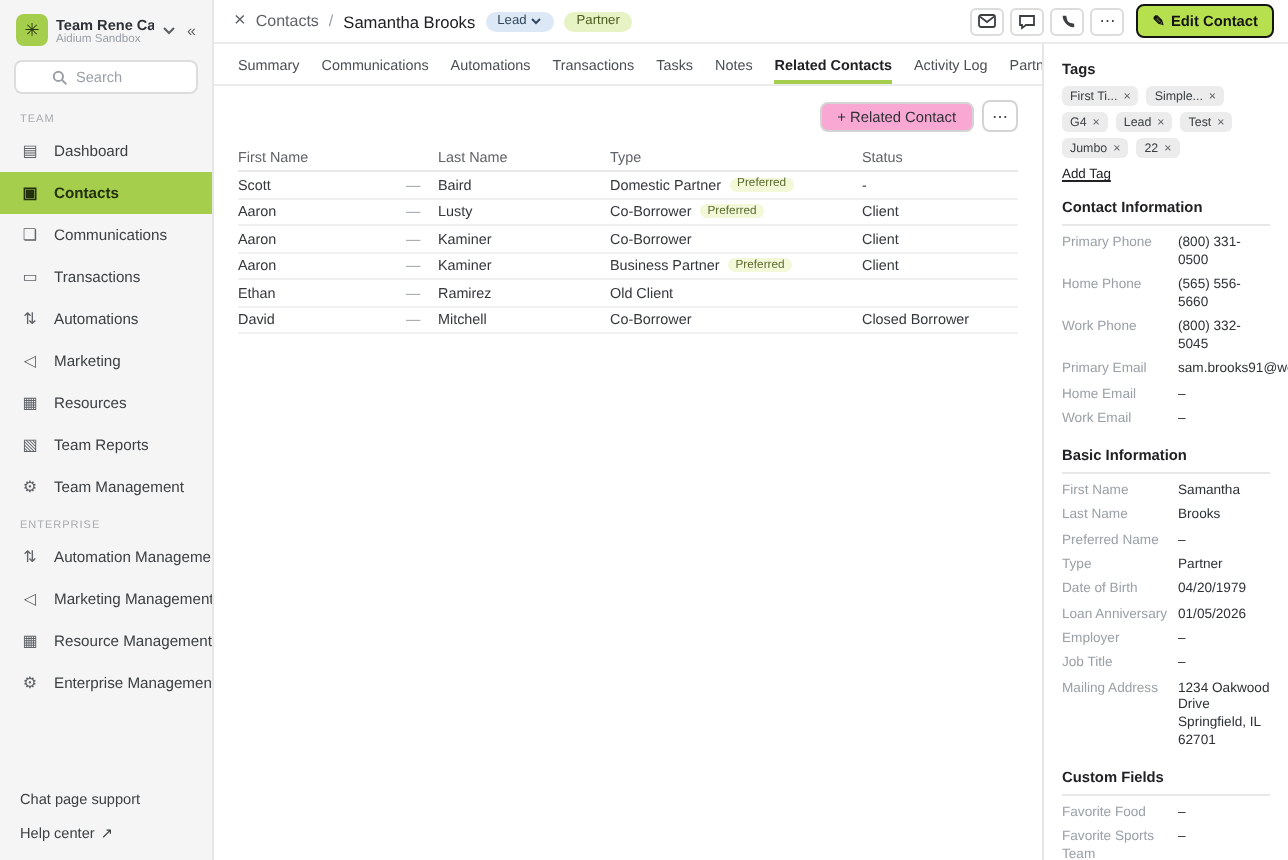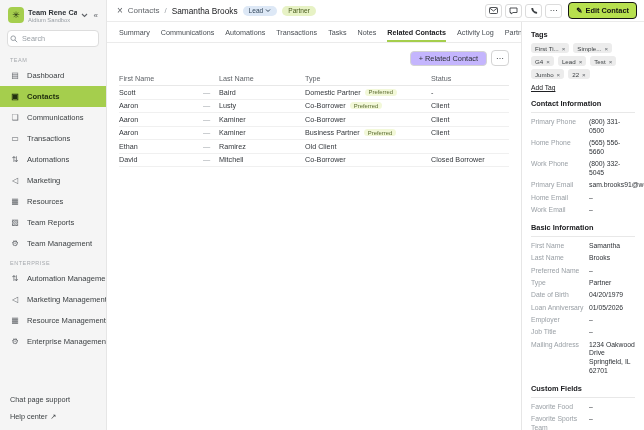--- a/index.html
+++ b/index.html
@@ -18,21 +18,21 @@
 
   
   .sidebar{width:107px;min-width:107px;background:var(--sidebar-bg);border-right:1px solid var(--border);display:flex;flex-direction:column;overflow:hidden;}
   .ws-row{display:flex;align-items:center;gap:4px;padding:7px 6px 5px 8px;cursor:pointer;}
   .ws-logo{width:16px;height:16px;min-width:16px;border-radius:4px;background:var(--accent);display:flex;align-items:center;justify-content:center;font-size:9px;color:#273312;}
   .ws-text{flex:1;min-width:0;}
   .ws-name{font-size:7.3px;font-weight:bold;white-space:nowrap;overflow:hidden;}
   .ws-sub{font-size:5.8px;color:#9aa0a6;white-space:nowrap;}
   .ws-chevron{color:#5f6368;display:flex;}
   .ws-collapse{color:#5f6368;font-size:8px;padding:0 2px;}
-  .search{margin:2px 7px 4px;height:17px;background:#fff;border:1px solid #ddd;border-radius:4px;display:flex;align-items:center;gap:4px;padding:0 2px;color:#9aa0a6;}
+  .search{margin:2px 7px 4px;height:17px;background:#fff;border:1px solid #ddd;border-radius:4px;display:flex;align-items:center;gap:4px;padding:0 18px;color:#9aa0a6;}
   .search input{border:none;outline:none;width:100%;font-size:7.3px;background:transparent;color:#3c4043;}
   .search input::placeholder{color:#9aa0a6;}
   .nav-label{font-size:5.5px;color:#a6aaae;letter-spacing:.5px;padding:6px 10px 2px;}
   .nav-item{display:flex;align-items:center;gap:7px;height:21px;padding:0 6px 0 10px;font-size:7.6px;color:#3c4043;cursor:pointer;white-space:nowrap;}
   .nav-item .glyph{width:10px;min-width:10px;font-size:8px;color:#5f6368;text-align:center;}
   .nav-item.active{background:var(--accent);font-weight:bold;color:#22300f;}
   .nav-item.active .glyph{color:#22300f;}
   .sidebar-footer{margin-top:auto;padding:6px 10px 9px;display:flex;flex-direction:column;gap:8px;font-size:7.3px;color:#3c4043;}
   .sidebar-footer .f-item{cursor:pointer;display:flex;gap:3px;align-items:center;}
 
@@ -52,21 +52,21 @@
 
   .body-row{flex:1;display:flex;min-height:0;}
   .main-area{flex:1;display:flex;flex-direction:column;min-width:0;padding-bottom:6px;}
 
   .tabs{display:flex;gap:11px;padding:0 12px;height:21px;min-height:21px;align-items:stretch;border-bottom:1px solid #ebebeb;overflow:hidden;}
   .tab{font-size:7.2px;color:#4a4f55;display:flex;align-items:center;position:relative;white-space:nowrap;cursor:pointer;}
   .tab.active{font-weight:bold;color:#202124;}
   .tab.active::after{content:"";position:absolute;left:0;right:0;bottom:0;height:2px;background:var(--accent);}
 
   .toolbar{display:flex;justify-content:flex-end;align-items:center;gap:4px;padding:7px 12px 5px;}
-  .add-btn{border:1px solid #d4d4d4;border-radius:4px;height:15px;padding:0 8px;font-size:7.4px;display:flex;align-items:center;background:#c4b5fd;cursor:pointer;color:#2d3136;white-space:nowrap;}
+  .add-btn{border:1px solid #d4d4d4;border-radius:4px;height:15px;padding:0 8px;font-size:7.4px;display:flex;align-items:center;background:#f9a8d4;cursor:pointer;color:#2d3136;white-space:nowrap;}
   .more-btn{border:1px solid #d4d4d4;border-radius:4px;height:16px;width:18px;display:flex;align-items:center;justify-content:center;background:#fff;cursor:pointer;font-size:8px;color:#3c4043;}
 
   .table{padding:0 12px;flex:1;overflow:hidden;}
   .t-head,.t-row{display:grid;grid-template-columns:84px 16px 86px 126px 1fr;align-items:center;}
   .t-head{height:15px;color:#5f6368;font-size:7.2px;border-bottom:1px solid #e8e8e8;}
   .t-row{height:13.5px;border-bottom:1px solid #f0f0f0;font-size:7.2px;color:#33373c;cursor:pointer;}
   .t-dash{color:#9aa0a6;}
   .t-type{display:flex;align-items:center;gap:4px;min-width:0;}
   .pref-chip{background:var(--preferred-bg);color:#5a6b2f;border-radius:6px;padding:0.5px 4px;font-size:5.9px;white-space:nowrap;}
 

